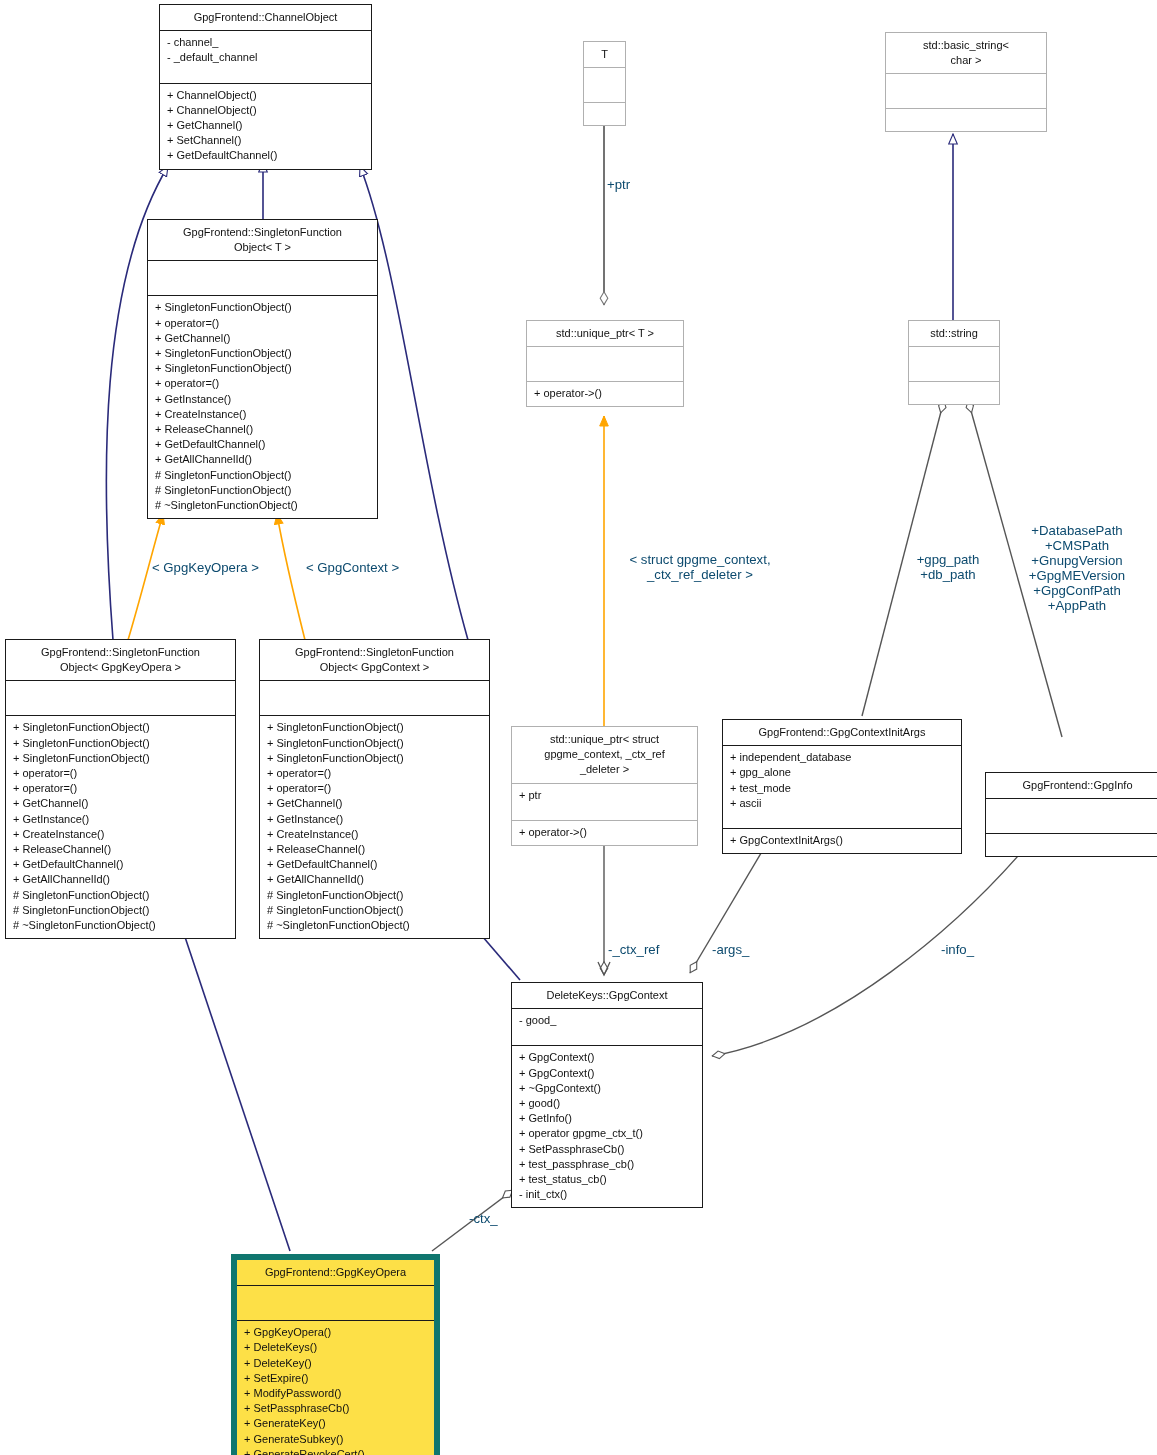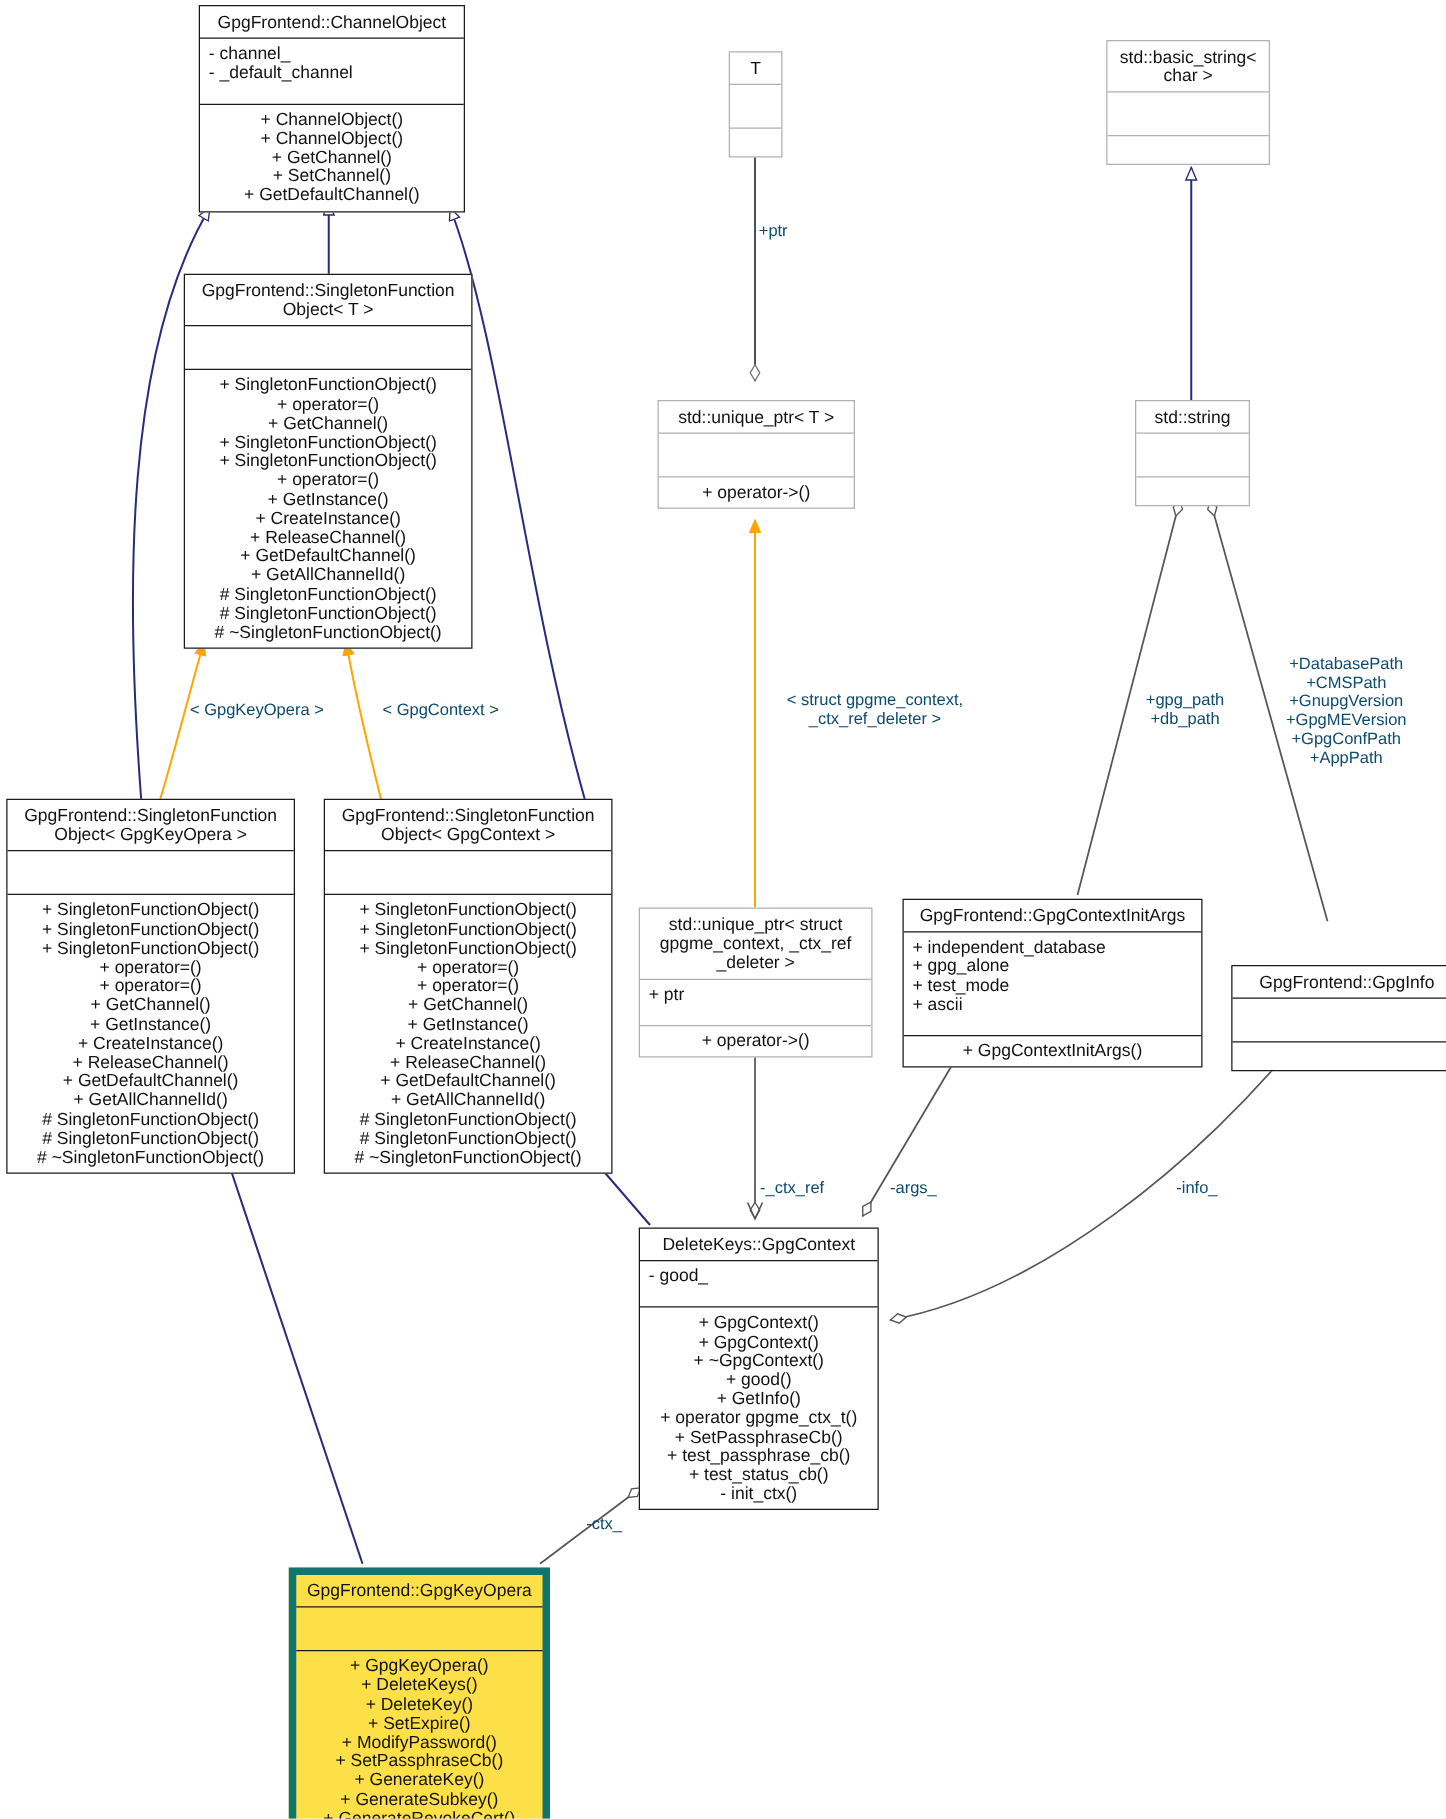--- a/index.html
+++ b/index.html
@@ -24,21 +24,21 @@
     top: 0;
     width: 1157px;
     height: 1455px;
     pointer-events: none;
   }
   .uml-box {
     position: absolute;
     box-sizing: border-box;
     background: #ffffff;
     border: 1px solid #1a1a1a;
-    font-size: 14px;
+    font-size: 11px;
     line-height: 15.2px;
   }
   .uml-box.light {
     border: 1px solid #b0b0b0;
   }
   .uml-box.highlight {
     background: #fde047;
     border: 6px solid #0f766e;
   }
   .uml-title {
@@ -52,21 +52,20 @@
     padding: 4px 7px 17px 7px;
     border-bottom: 1px solid #1a1a1a;
     white-space: pre-line;
     min-height: 12px;
   }
   .light .uml-attrs { border-bottom: 1px solid #b0b0b0; }
   .uml-ops {
     padding: 4px 7px 5px 7px;
     white-space: pre-line;
     min-height: 12px;
-    text-align: center;
   }
   .empty-compartment { height: 13px; }
   .edge-label {
     position: absolute;
     font-size: 13.2px;
     line-height: 15px;
     color: #0c4a6e;
     white-space: pre-line;
   }
   .edge-label.center { text-align: center; }
@@ -199,21 +198,21 @@
 # SingletonFunctionObject()
 # ~SingletonFunctionObject()</div>
   </div>
 
   <div class="uml-box light" style="left:583px; top:41px; width:43px;">
     <div class="uml-title">T</div>
     <div class="uml-attrs empty-compartment"></div>
     <div class="uml-ops empty-compartment"></div>
   </div>
 
-  <div class="uml-box light" style="left:885px; top:32px; width:131px;">
+  <div class="uml-box light" style="left:885px; top:32px; width:162px;">
     <div class="uml-title">std::basic_string&lt;
 char &gt;</div>
     <div class="uml-attrs empty-compartment"></div>
     <div class="uml-ops empty-compartment"></div>
   </div>
 
   <div class="uml-box light" style="left:526px; top:320px; width:158px;">
     <div class="uml-title">std::unique_ptr&lt; T &gt;</div>
     <div class="uml-attrs empty-compartment"></div>
     <div class="uml-ops">+ operator-&gt;()</div>

